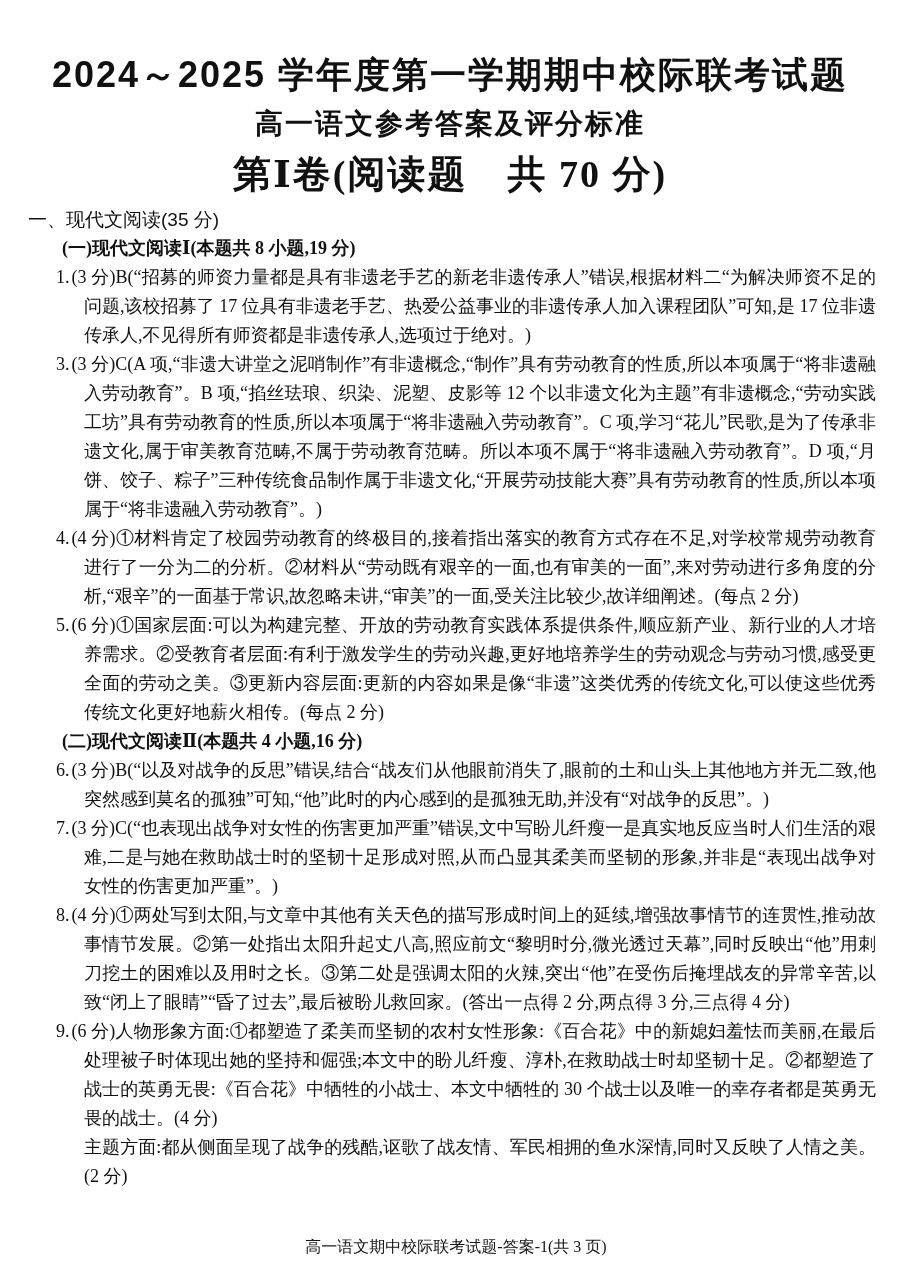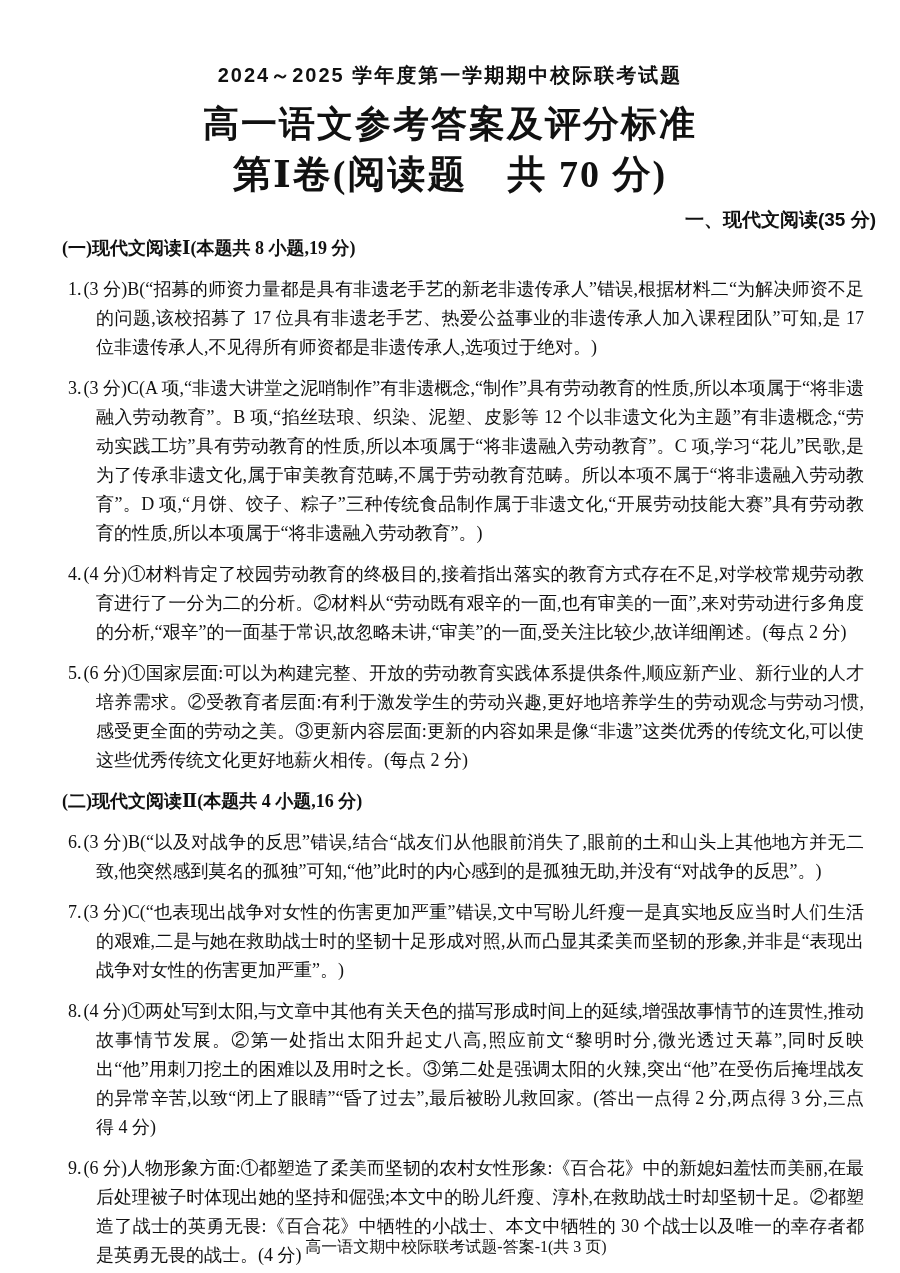--- a/index.html
+++ b/index.html
@@ -17,63 +17,63 @@
     font-family: "Liberation Serif", "DejaVu Serif", serif;
     overflow: hidden;
   }
   .doc-header {
     text-align: center;
     padding-top: 58px;
   }
   .title-main {
     font-family: "Liberation Sans", "DejaVu Sans", sans-serif;
     font-weight: 700;
-    font-size: 20px;
+    font-size: 36px;
     line-height: 34px;
     letter-spacing: 2px;
     margin: 0;
   }
   .title-sub {
     font-family: "Liberation Sans", "DejaVu Sans", sans-serif;
     font-weight: 700;
-    font-size: 36px;
+    font-size: 28px;
     line-height: 34px;
     letter-spacing: 2px;
     margin: 15px 0 0 0;
   }
   .title-volume {
     font-family: "Liberation Serif", "DejaVu Serif", serif;
     font-weight: 700;
     font-size: 38px;
     line-height: 36px;
     letter-spacing: 2px;
     margin: 15px 0 0 0;
   }
   .doc-main {
     margin: 13px 24px 0 28px;
     font-size: 18px;
     line-height: 29px;
     text-align: justify;
   }
   .sec-heading {
     font-family: "Liberation Sans", "DejaVu Sans", sans-serif;
-    font-weight: 700;
+    font-weight: 400;
     font-size: 19px;
     line-height: 29px;
     margin: 0;
-    text-align: right;
+    text-align: left;
   }
   .sub-heading {
     font-weight: 600;
     padding-left: 34px;
     margin: 0;
     text-align: left;
   }
   .item {
-    margin: 12px;
+    margin: 0;
     padding-left: 56px;
     text-indent: -28px;
   }
   .item.cont {
     text-indent: 0;
   }
   .num {
     margin-right: 2px;
   }
   .doc-footer {

